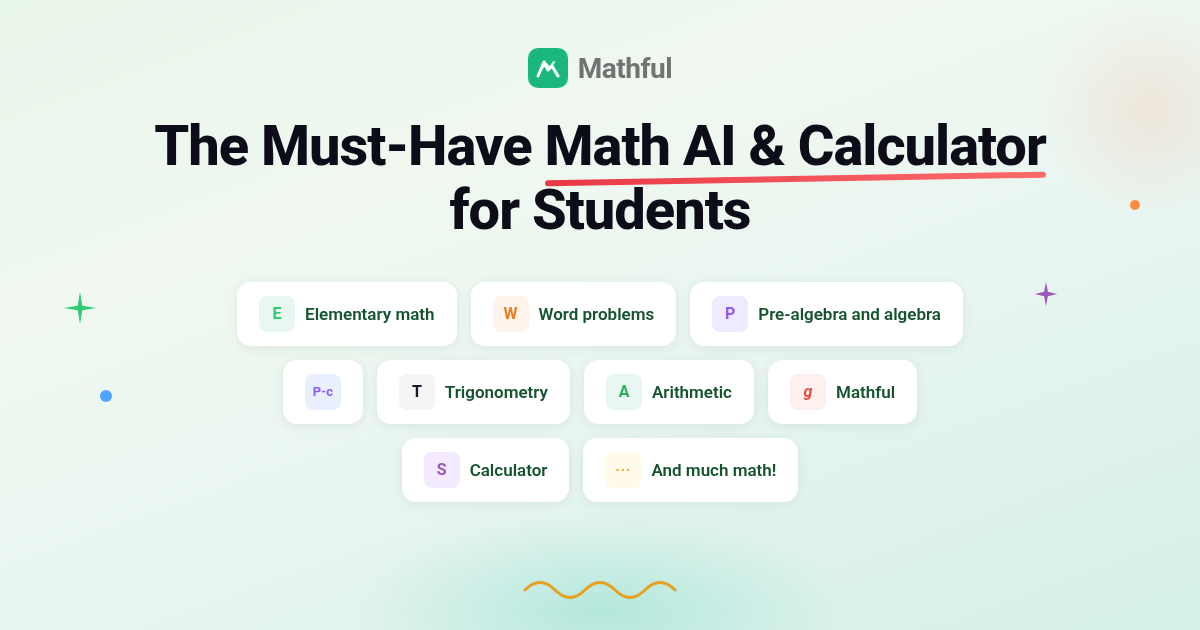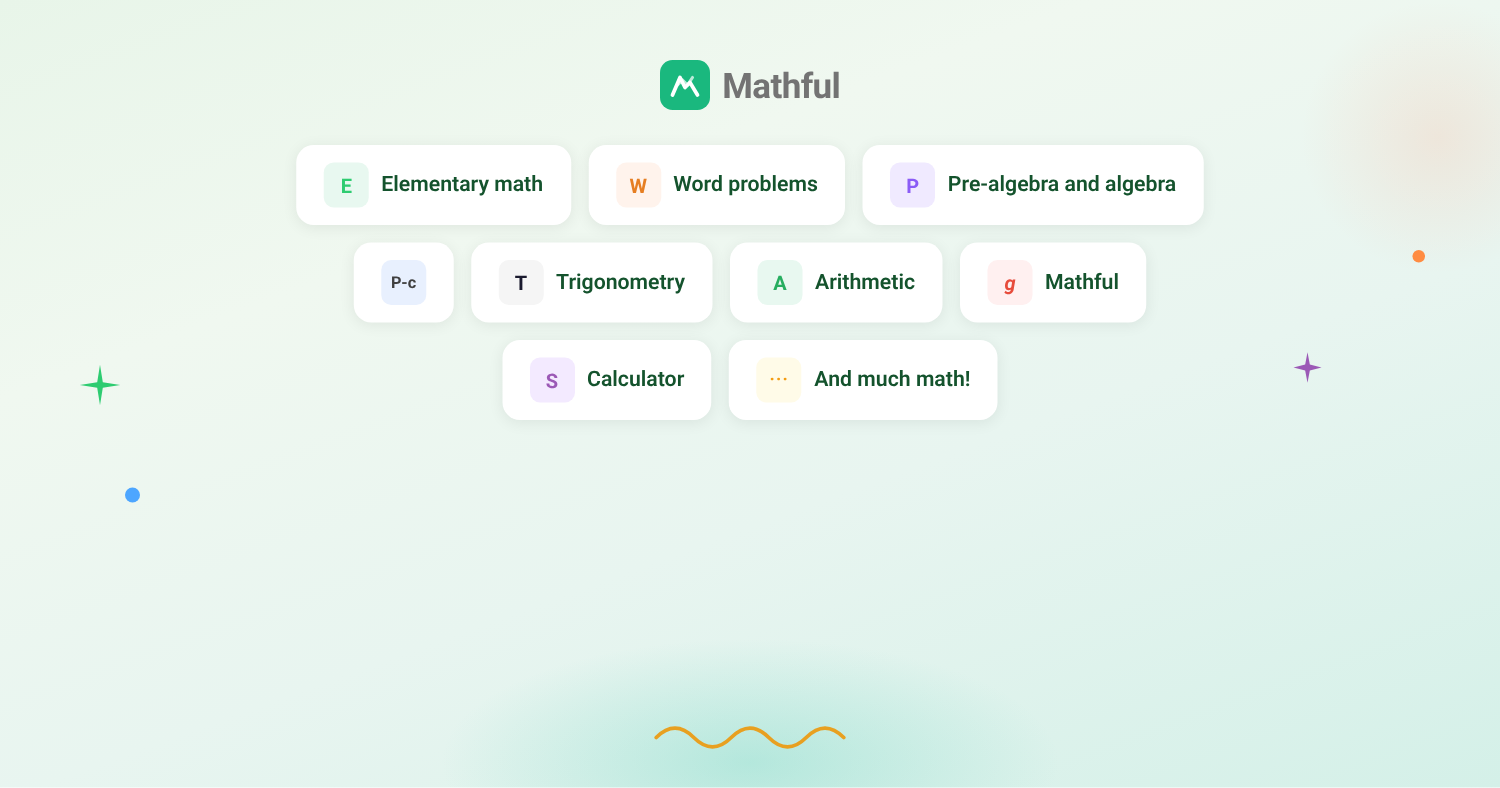--- a/index.html
+++ b/index.html
@@ -186,21 +186,21 @@
       font-size: 17px;
       font-weight: 600;
       color: #14532d;
       white-space: nowrap;
     }
 
     
     .icon-green { background: #e8f8f0; color: #2ecc71; }
     .icon-orange { background: #fff3ec; color: #e67e22; }
     .icon-purple { background: #f0eaff; color: #8b5cf6; }
-    .icon-blue-dark { background: #e8f0fe; color: #404040; }
+    .icon-blue-dark { background: #e8f0fe; color: #8b5cf6; }
     .icon-black { background: #f5f5f5; color: #1a1a2e; }
     .icon-green-dark { background: #e8f8f0; color: #27ae60; }
     .icon-red { background: #fff0f0; color: #e74c3c; }
     .icon-violet { background: #f3eaff; color: #9b59b6; }
     .icon-yellow { background: #fffbe8; color: #f39c12; }
 
     
     .wavy-line {
       position: absolute;
       bottom: 20px;
@@ -230,20 +230,26 @@
 
   <div class="logo-area">
     <svg class="logo-icon" viewBox="0 0 40 40">
       <rect width="40" height="40" rx="10" fill="#1ab87e"></rect>
       <path d="M10 28 L16 14 L20 22 L24 18 L30 28" stroke="white" stroke-width="3" fill="none" stroke-linecap="round" stroke-linejoin="round"></path>
       <path d="M14 20 L18 16 L22 20 L26 14" stroke="white" stroke-width="2.5" fill="none" stroke-linecap="round" stroke-linejoin="round" opacity="0.7"></path>
     </svg>
     <span class="logo-text">Mathful</span>
   </div>
 
+  <div class="headline">
+    <span class="headline-line1">
+      The Must-Have <span class="headline-underline">Math AI &amp; Calculator</span>
+    </span>
+    <span class="headline-line2">for Students</span>
+  </div>
 
   <div class="tags-container">
 
     <div class="tags-row">
       <div class="tag">
         <div class="tag-icon icon-green">E</div>
         <span class="tag-label">Elementary math</span>
       </div>
       <div class="tag">
         <div class="tag-icon icon-orange">W</div>

